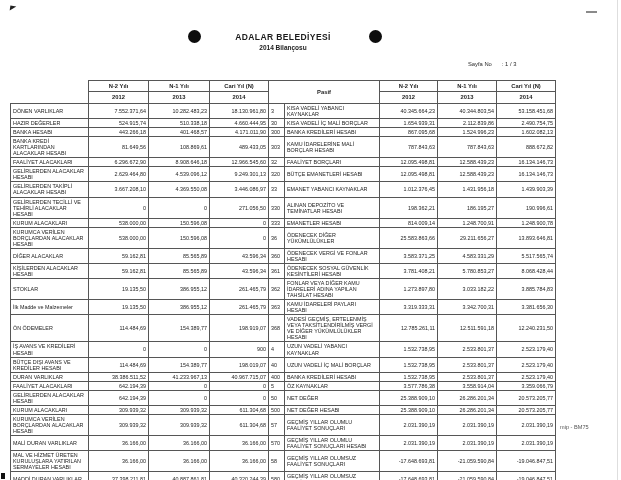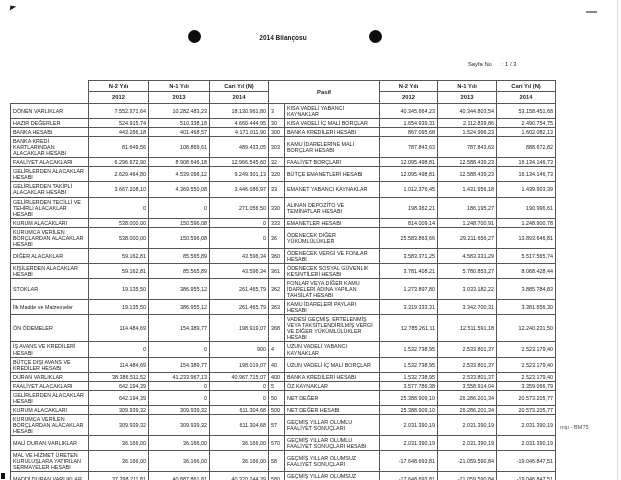--- a/index.html
+++ b/index.html
@@ -52,20 +52,21 @@
 <div class="sheet"></div>
 <div class="edge-line"></div>
 <div class="corner-mark"></div>
 <div class="dash-tr"></div>
 <div class="speck-bl"></div>
 
 <div class="punch left"></div>
 <div class="punch right"></div>
 
 <div class="titleblock">
+  <div class="title">ADALAR BELEDİYESİ</div>
   <div class="subtitle">2014 Bilançosu</div>
 </div>
 
 <div class="pageno">
   <span class="lab">Sayfa No</span><span>: 1 / 3</span>
 </div>
 
 <table class="balance">
   <colgroup>
     <col style="width:78px">

